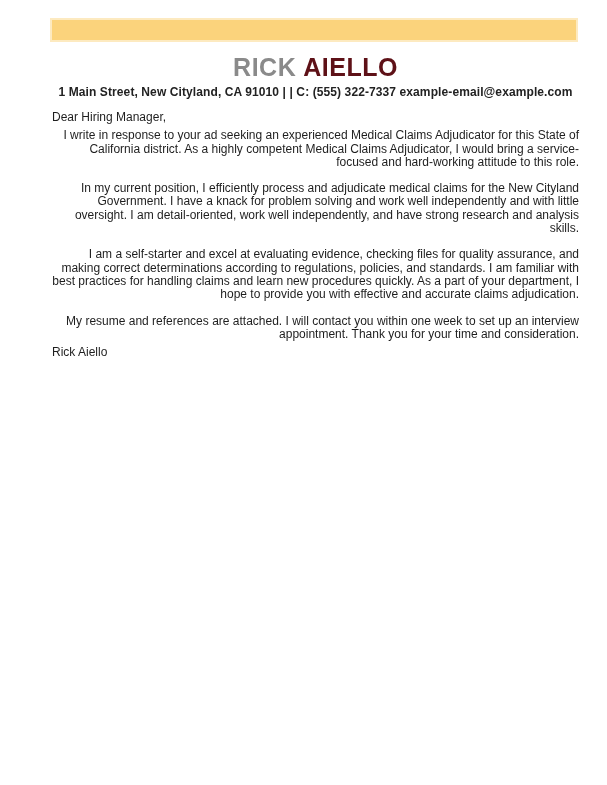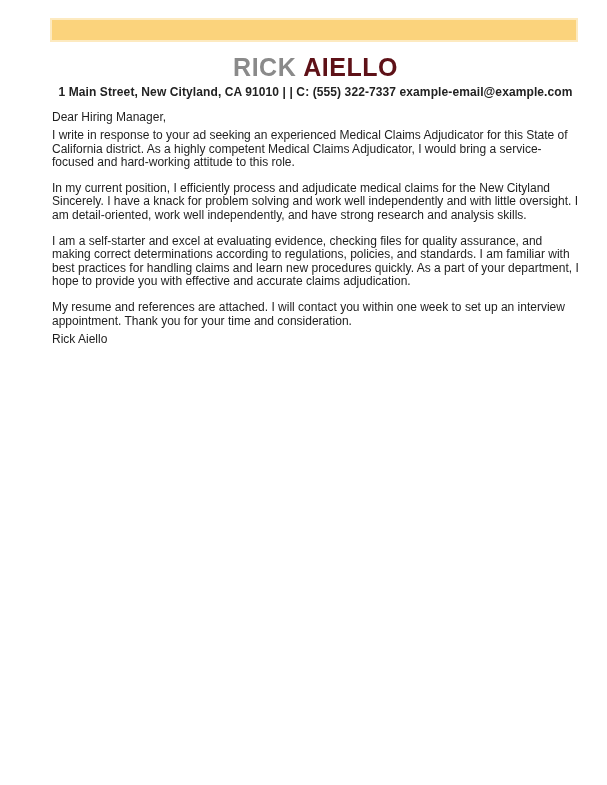--- a/index.html
+++ b/index.html
@@ -42,39 +42,39 @@
     color: #222222;
     letter-spacing: 0.1px;
   }
   .letter-body {
     margin: 12px 40px 0 40px;
     font-size: 12px;
     line-height: 13.3px;
   }
   .letter-body p { margin: 0; }
   .salutation { margin-bottom: 5px !important; }
-  .para       { margin-bottom: 13px !important; }
+  .para       { margin-bottom: 13px !important; text-align: right; }
   .para-last  { margin-bottom: 5px !important; }
   .closing    { margin-bottom: 25px !important; }
   .signature  { margin-bottom: 0 !important; }
 </style>
 </head>
 <body>
 
 <div class="page">
 
   <div class="accent-bar"></div>
 
   <header class="letter-header">
     <h1 class="name"><span class="first">RICK</span><span class="last">AIELLO</span></h1>
     <div class="contact">1 Main Street, New Cityland, CA 91010 | | C: (555) 322-7337 example-email@example.com</div>
   </header>
 
   <main class="letter-body">
     <p class="salutation">Dear Hiring Manager,</p>
     <p class="para">I write in response to your ad seeking an experienced Medical Claims Adjudicator for this State of California district. As a highly competent Medical Claims Adjudicator, I would bring a service-focused and hard-working attitude to this role.</p>
-    <p class="para">In my current position, I efficiently process and adjudicate medical claims for the New Cityland Sincerely. I have a knack for problem solving and work well independently and with little oversight. I am detail-oriented, work well independently, and have strong research and analysis skills.</p>
+    <p class="para">In my current position, I efficiently process and adjudicate medical claims for the New Cityland Government. I have a knack for problem solving and work well independently and with little oversight. I am detail-oriented, work well independently, and have strong research and analysis skills.</p>
     <p class="para">I am a self-starter and excel at evaluating evidence, checking files for quality assurance, and making correct determinations according to regulations, policies, and standards. I am familiar with best practices for handling claims and learn new procedures quickly. As a part of your department, I hope to provide you with effective and accurate claims adjudication.</p>
     <p class="para para-last">My resume and references are attached. I will contact you within one week to set up an interview appointment. Thank you for your time and consideration.</p>
     <p class="signature">Rick Aiello</p>
   </main>
 
 </div>
 
 </body></html>

